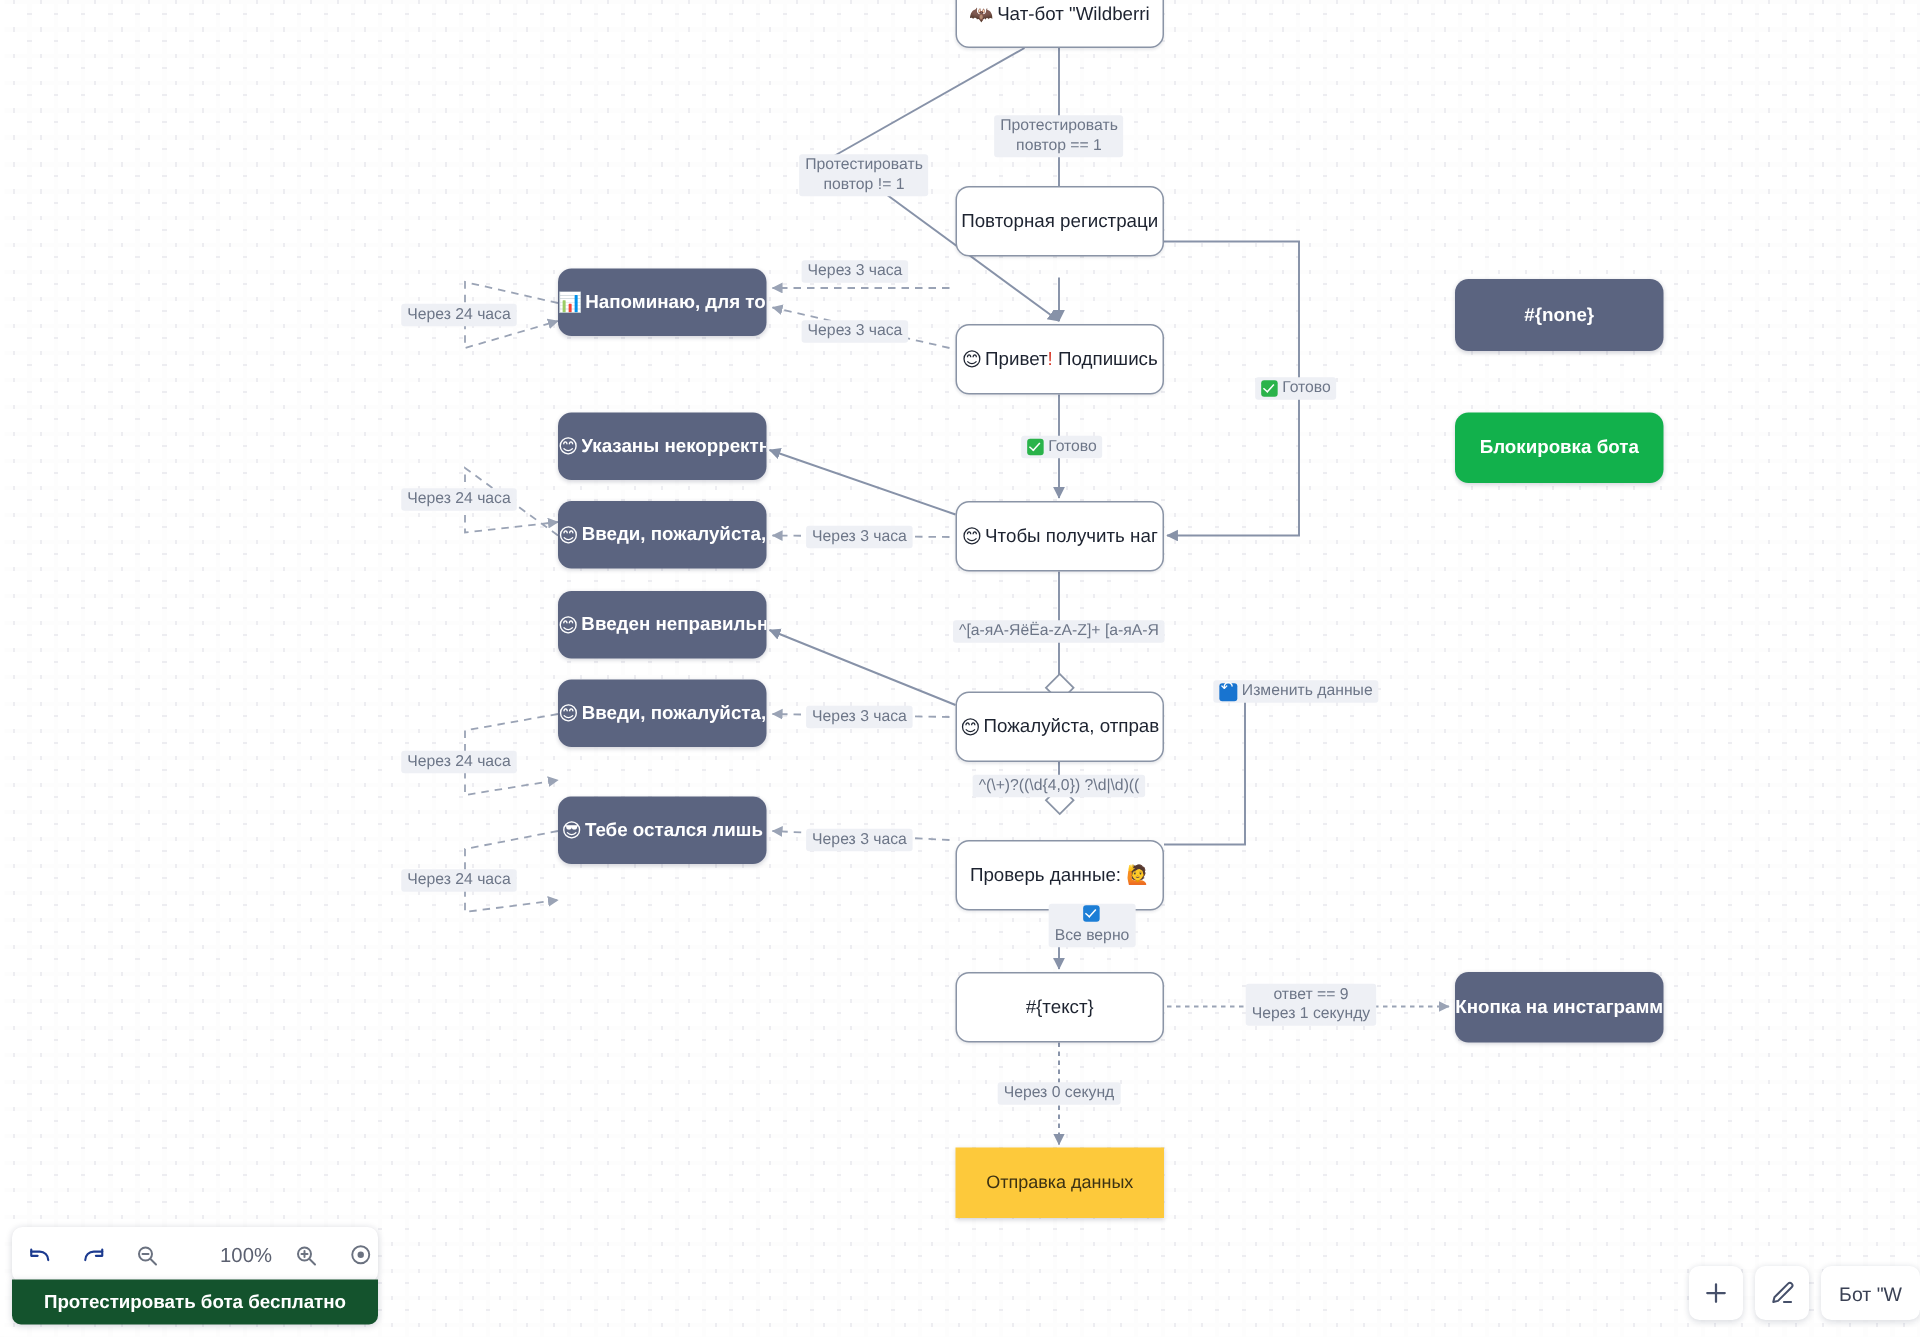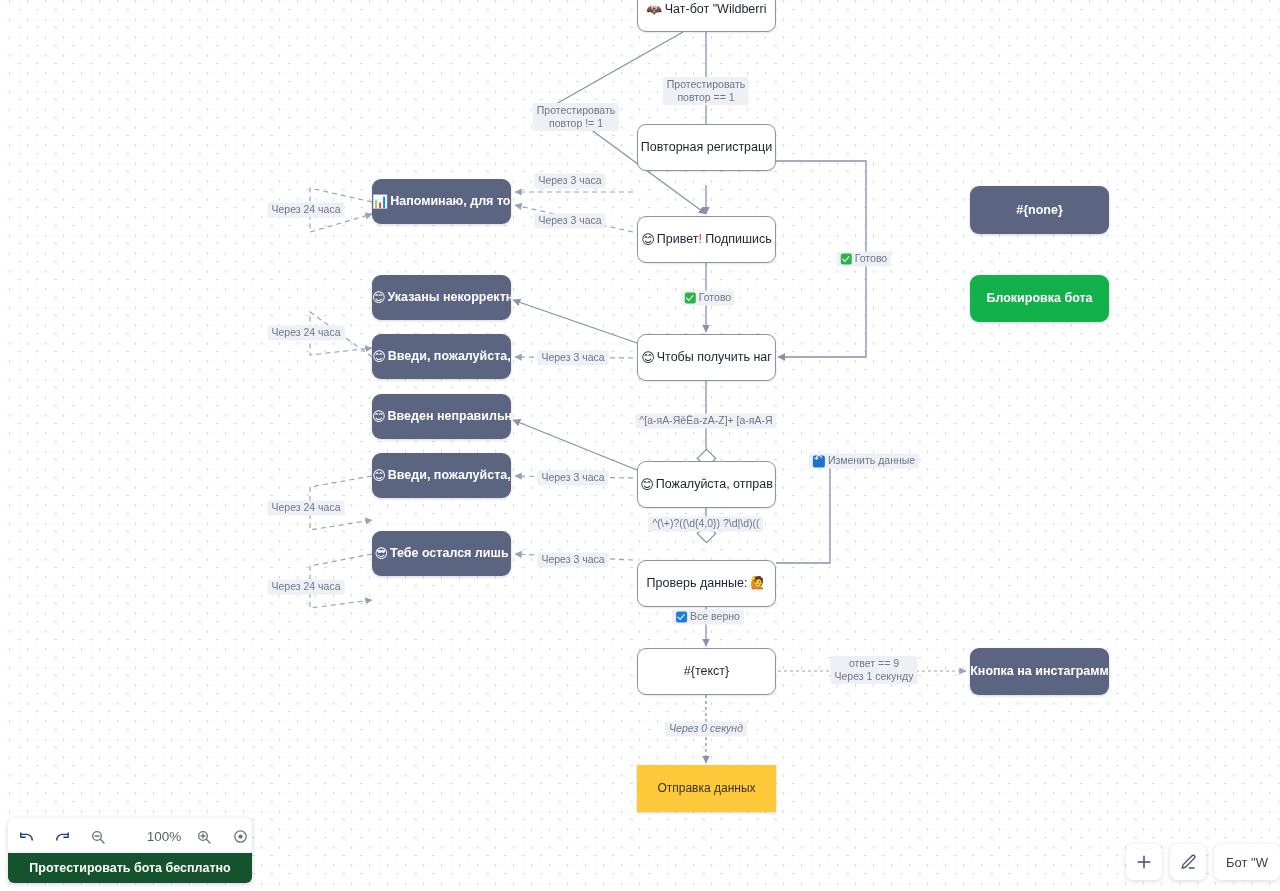--- a/index.html
+++ b/index.html
@@ -278,24 +278,24 @@
     <div class="elabel plain" style="left: 864px; top: 259px;"><span class="chk green"></span><span>Готово</span></div>
     <div class="elabel plain" style="left: 306px; top: 333px;"><span>Через 24 часа</span></div>
     <div class="elabel plain" style="left: 573px; top: 358px;"><span>Через 3 часа</span></div>
     <div class="elabel plain" style="left: 706px; top: 421px;"><span>^[а-яА-ЯёЁa-zA-Z]+ [а-яА-Я</span></div>
     <div class="elabel plain" style="left: 573px; top: 478px;"><span>Через 3 часа</span></div>
     <div class="elabel plain" style="left: 306px; top: 508px;"><span>Через 24 часа</span></div>
     <div class="elabel plain" style="left: 864px; top: 461px;"><span class="edit-ic"></span><span>Изменить данные</span></div>
     <div class="elabel plain" style="left: 706px; top: 524px;"><span>^(\+)?((\d{4,0}) ?\d|\d)((</span></div>
     <div class="elabel plain" style="left: 573px; top: 560px;"><span>Через 3 часа</span></div>
     <div class="elabel plain" style="left: 306px; top: 587px;"><span>Через 24 часа</span></div>
-    <div class="elabel plain" style="left: 708px; top: 617px;"><span class="chk blue"></span><span>Все верно</span></div>
+    <div class="elabel plain" style="left: 728px; top: 617px; flex-direction: column;"><span class="chk blue"></span><span>Все верно</span></div>
     <div class="elabel plain" style="left: 874px; top: 670px;"><span>ответ == 9
 Через 1 секунду</span></div>
-    <div class="elabel plain" style="left: 706px; top: 729px; font-style: italic;"><span>Через 0 секунд</span></div>
+    <div class="elabel plain" style="left: 706px; top: 729px;"><span>Через 0 секунд</span></div>
   </div>
 
 <div id="zoombar">
   <div class="grp">
     <div class="tbtn">
       <svg width="17" height="17" viewBox="0 0 24 24" fill="none" stroke="currentColor" stroke-width="2" stroke-linecap="round" stroke-linejoin="round">
         <path d="M4 7v6h6"></path>
           <path d="M20 17a8 8 0 0 0-8-8H4"></path>
       </svg>
     </div>

